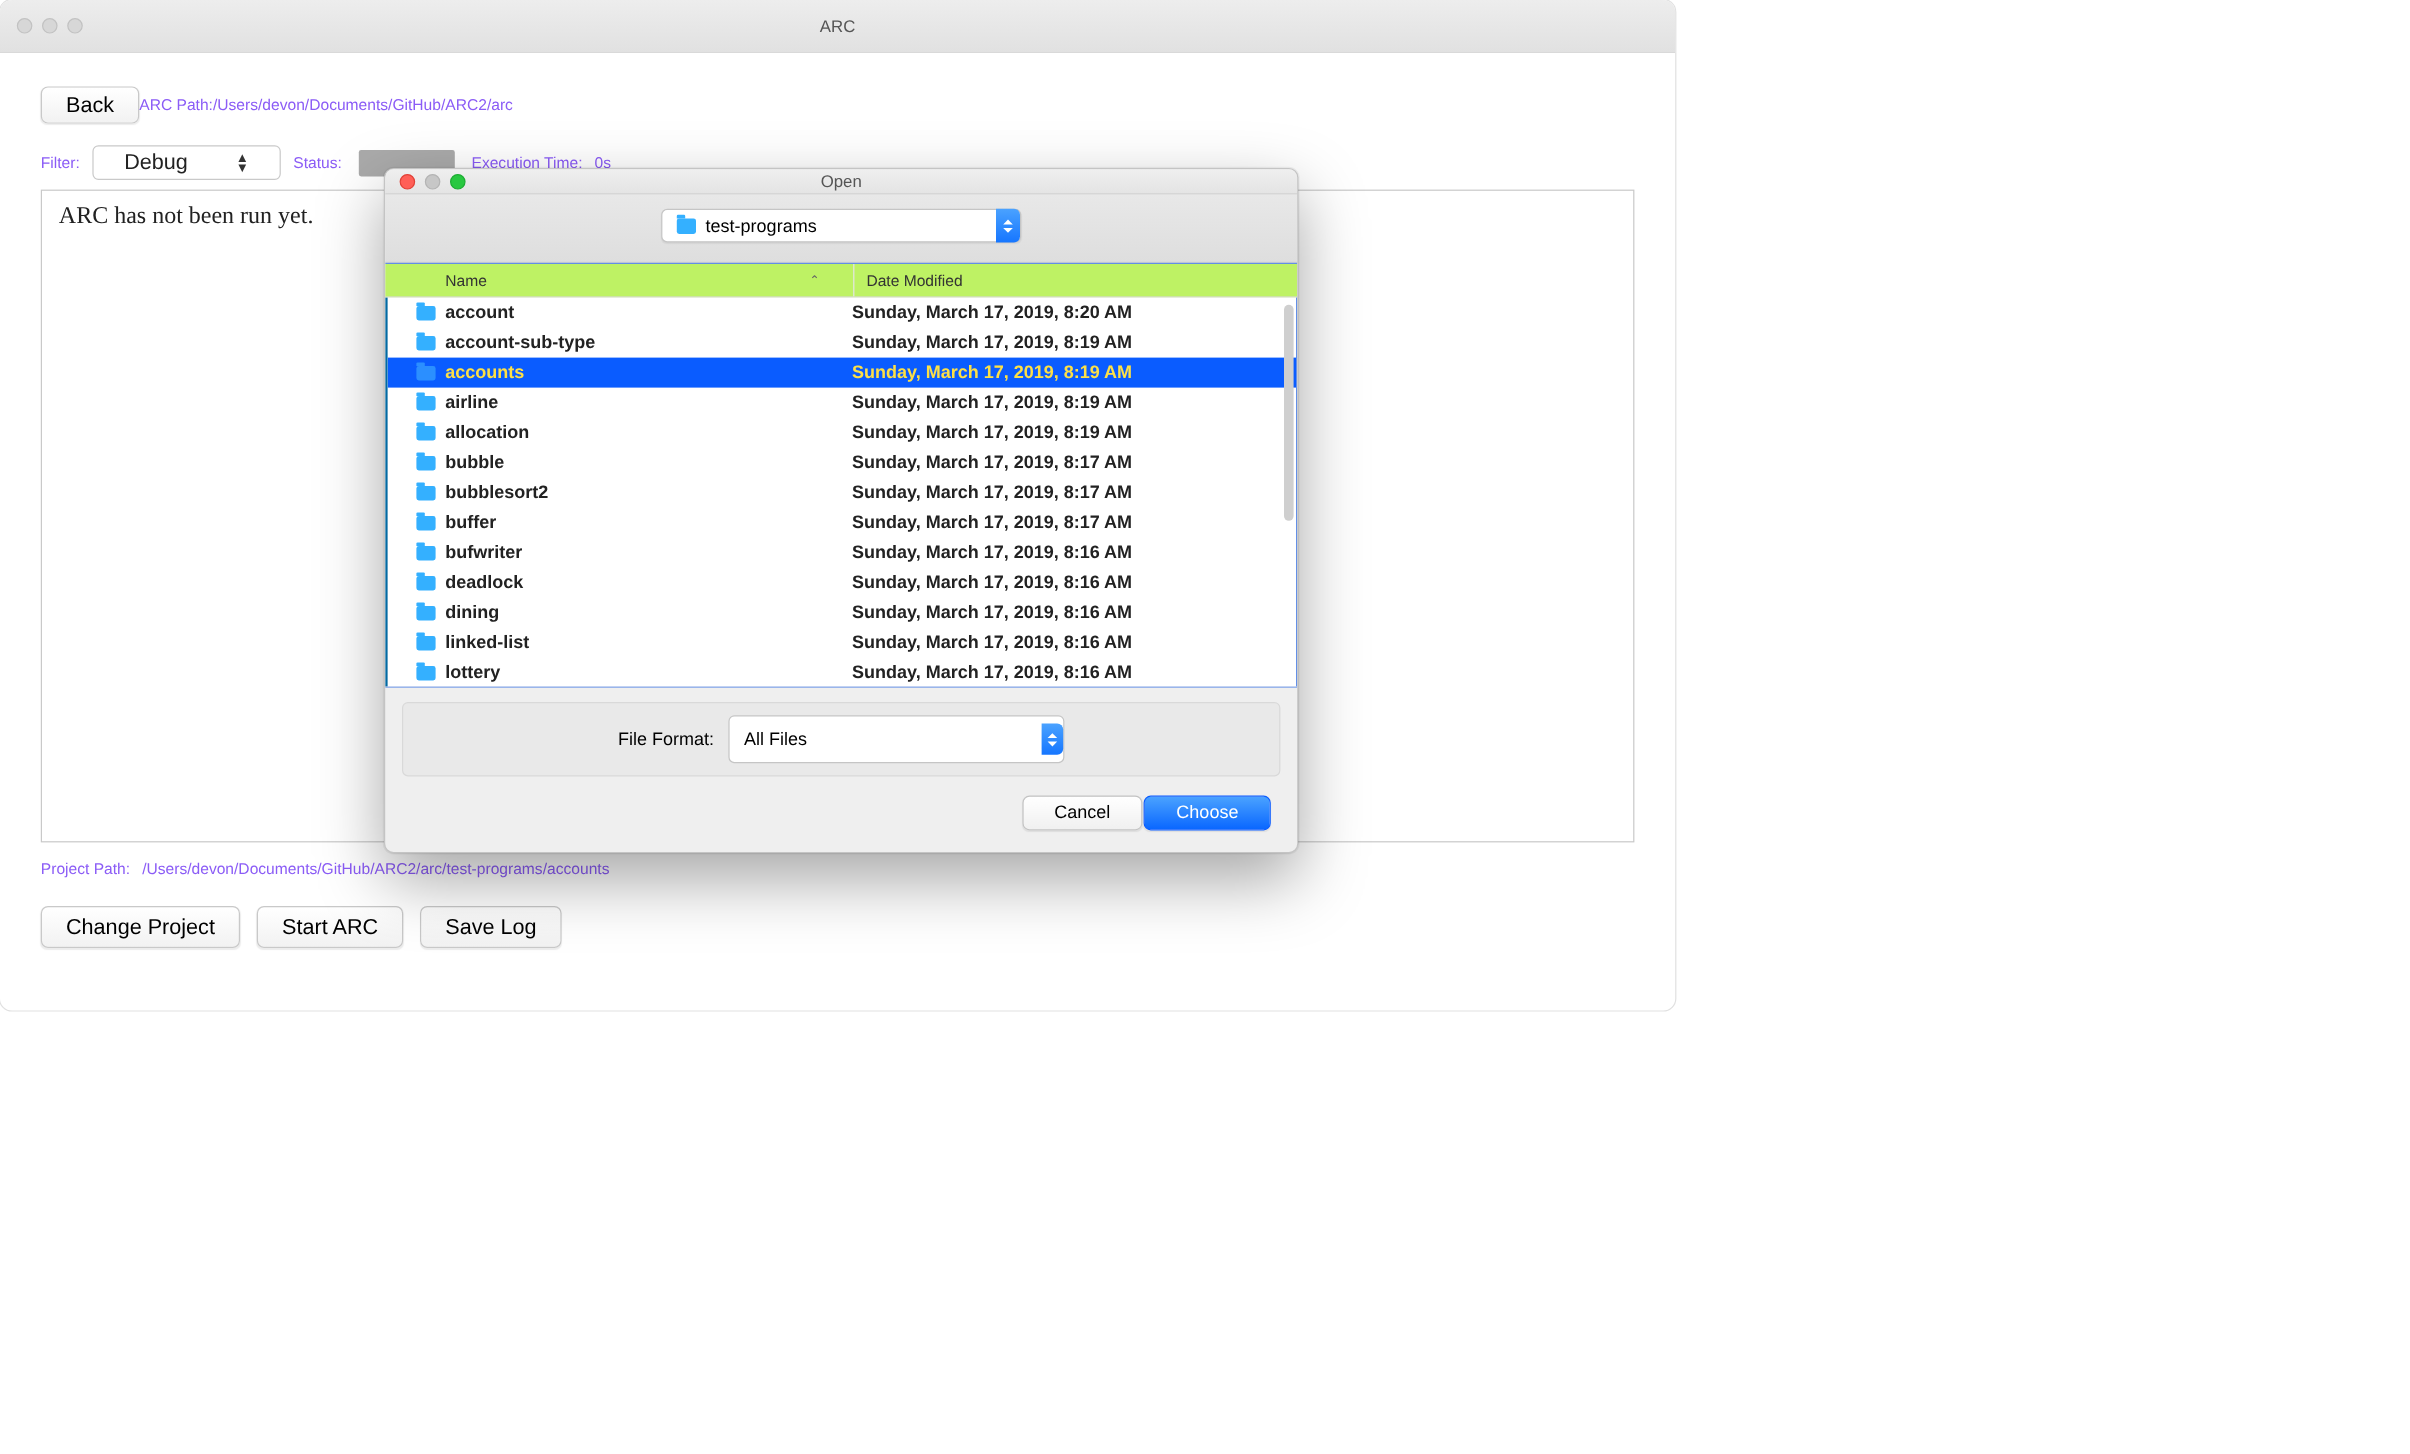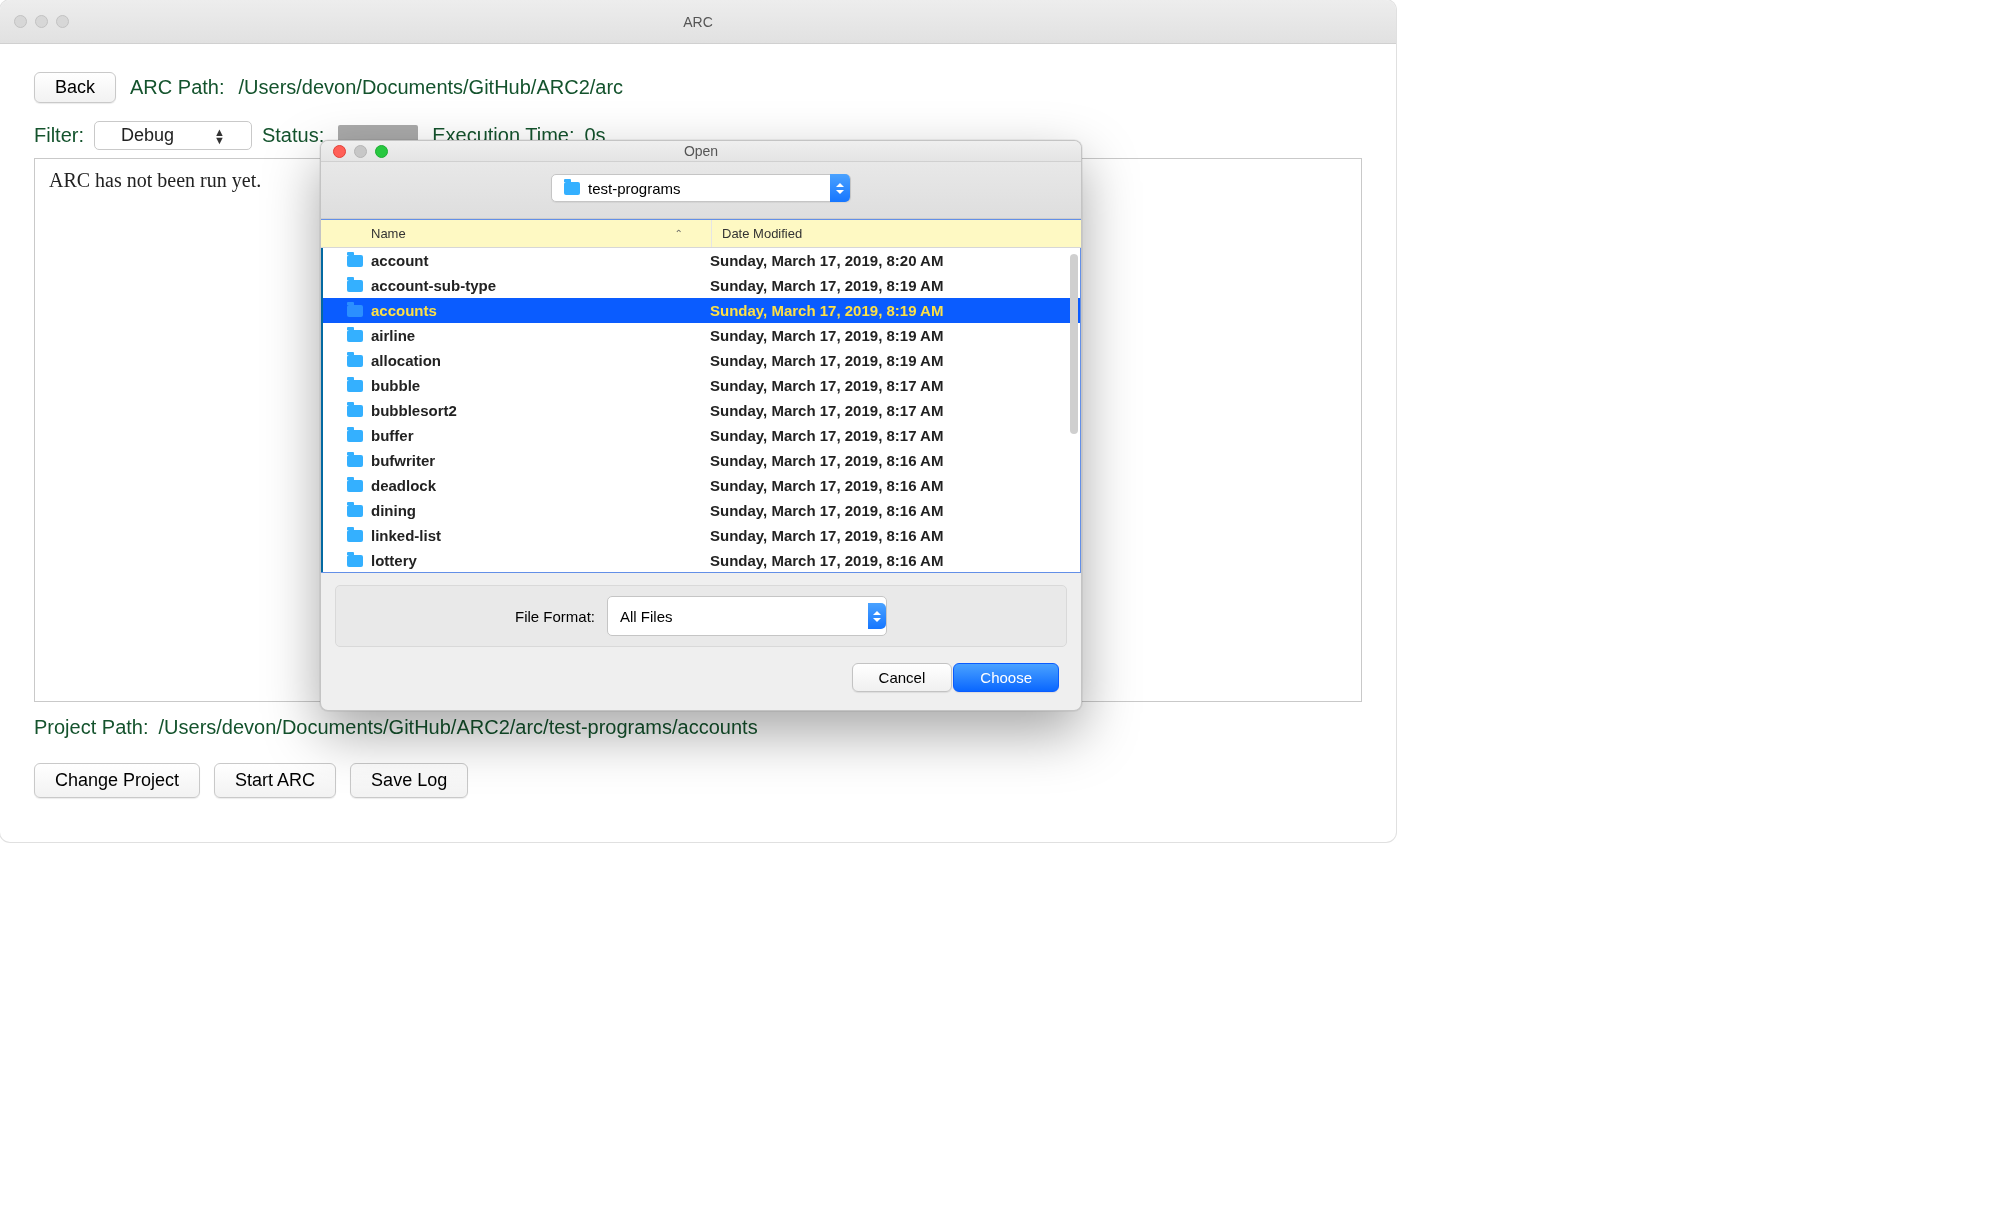--- a/index.html
+++ b/index.html
@@ -34,28 +34,28 @@
   }
   .tl-dot {
     width: 13px; height: 13px; border-radius: 50%;
     background: #d7d7d7; border: 1px solid #c2c2c2;
   }
   .parent-title {
     position: absolute; left:0; right:0; text-align: center;
     font-size: 14px; color: #555;
   }
   .parent-body { padding: 18px 26px; font-size: 18px; color: #222;}
-  .row1 { display: flex; align-items: center; gap: 14px; margin: 10px 8px 18px 8px; }
+  .row1 { display: flex; align-items: center; margin: 10px 8px 18px 8px; }
   .back-btn {
     border: 1px solid #c9c9c9; border-radius: 6px;
     background: linear-gradient(#ffffff,#f2f2f2);
     padding: 4px 20px; font-size: 18px; cursor: pointer;
     box-shadow: 0 1px 1px rgba(0,0,0,0.08);
   }
-  .label { font-size: 20px; color:#14532d; }
+  .label { font-size: 13px; color:#8b5cf6; }
   .row2 { display: flex; align-items: center; gap: 10px; margin: 0 8px 8px 8px;}
   .select {
     border: 1px solid #c9c9c9; border-radius: 5px;
     background: #fff; padding: 3px 26px; font-size: 18px;
     display: inline-flex; align-items: center; gap: 40px;
     min-width: 150px; justify-content: space-between;
   }
   .sel-arrows { font-size: 11px; line-height: 8px; display:flex; flex-direction:column; color:#333;}
   .status-block { width: 80px; height: 22px; background:#aaa; border-radius:2px; margin: 0 4px;}
   .log-box {
@@ -123,21 +123,21 @@
     gap:0px;
   }
   .loc-select .stepper .up,.loc-select .stepper .dn{
     width:0;height:0;border-left:4px solid transparent;border-right:4px solid transparent;
   }
   .loc-select .stepper .up{border-bottom:4px solid #fff; margin-bottom:3px;}
   .loc-select .stepper .dn{border-top:4px solid #fff;}
 
   .file-list-wrap { border-top:1px solid #638fe7; border-bottom:1px solid #638fe7;}
   .list-header {
-    display:flex; background:#fef9c3; border-bottom:1px solid #d7d7d7;
+    display:flex; background:#bef264; border-bottom:1px solid #d7d7d7;
     font-size:13px; color:#333;
   }
   .col-name{ flex:1; padding:6px 10px 6px 50px; display:flex; align-items:center; gap:6px;}
   .col-date{ width:370px; padding:6px 10px; border-left:1px solid #e5e5e5;}
   .sort-caret { font-size:10px; margin-left:auto; margin-right:18px; color:#666;}
   .file-list {
     background:#fff; height: 324px; overflow:hidden; position:relative;
     border-left: 2px solid #0369a1; border-right:1px solid #638fe7;font-weight:bold;
   }
   .file-list .scrollbar{

